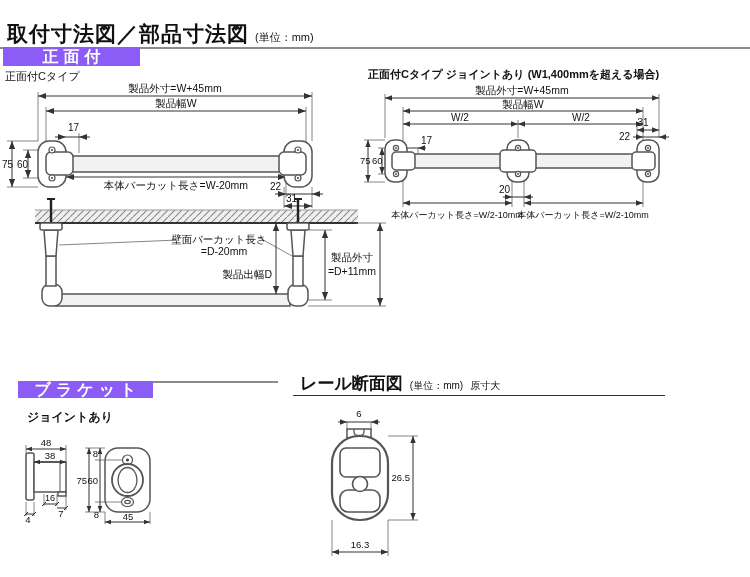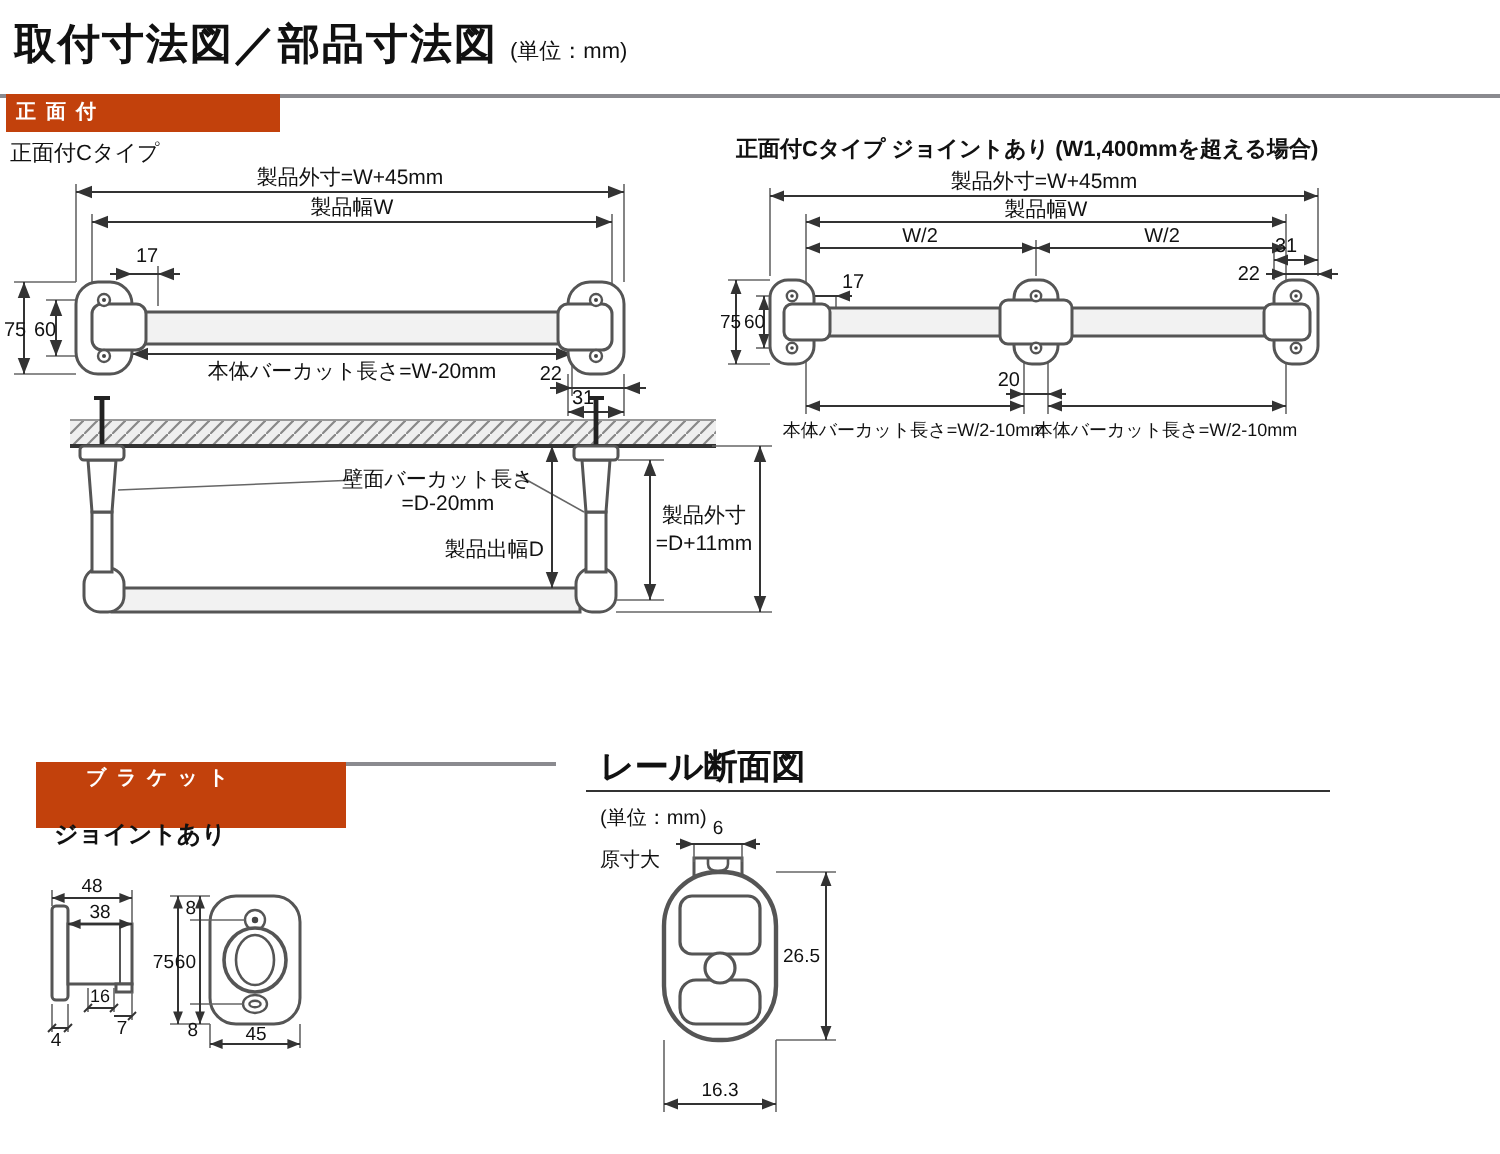--- a/index.html
+++ b/index.html
@@ -1,25 +1,25 @@
 <!DOCTYPE html>
 <html><head>
 <meta charset="utf-8">
 <style>
   html,body { margin:0; padding:0; background:#fff; }
   body { width:750px; height:577px; position:relative; font-family:"Liberation Sans",sans-serif; color:#111; }
   .abs { position:absolute; }
-  .title-row { left:7px; top:8px; display:flex; align-items:baseline; gap:6px; }
+  .title-row { left:7px; top:20px; display:flex; align-items:baseline; gap:6px; }
   .main-title { font-size:21px; font-weight:bold; letter-spacing:1px; }
   .unit-note { font-size:11px; }
   .rule { background:#8a8a8f; height:2px; }
-  .badge { background:#c2410c; color:#fff; font-size:10px; font-weight:bold; letter-spacing:5px; text-indent:5px; }
+  .badge { background:#8b5cf6; color:#fff; font-size:16px; font-weight:bold; text-align:center; letter-spacing:5px; text-indent:5px; }
   .sub-title { font-size:11px; font-weight:normal; }
   .bracket-label { font-size:12px; font-weight:bold; }
-  .rail-header { left:300px; top:372px; display:flex; align-items:baseline; gap:7px;flex-direction:column; }
+  .rail-header { left:300px; top:372px; display:flex; align-items:baseline; gap:7px; }
   .rail-title { font-size:17px; font-weight:bold; }
   .rail-note { font-size:10px; }
   svg { position:absolute; overflow:visible; }
   svg text { font-family:"Liberation Sans",sans-serif; fill:#111; }
   .e { stroke:#666; stroke-width:0.8; fill:none; }
   .d { stroke:#333; stroke-width:1; fill:none; }
   .p { fill:#fff; stroke:#555; stroke-width:1.5; }
   .pw { fill:#fff; stroke:#555; stroke-width:1.6; }
   .bar { fill:#f2f2f2; stroke:#555; stroke-width:1.5; }
   .scr { fill:#fff; stroke:#555; stroke-width:1.2; }
@@ -230,21 +230,21 @@
   <text class="tn" x="270" y="80" text-anchor="end">22</text>
   <text class="tn" x="61" y="84">17</text>
   <text class="t9" x="0" y="104">75</text>
   <text class="t9" x="12" y="104">60</text>
   <text class="tn" x="150" y="133" text-anchor="end">20</text>
   <text class="t85" x="97" y="158" text-anchor="middle">本体バーカット長さ=W/2-10mm</text>
   <text class="t85" x="223" y="158" text-anchor="middle">本体バーカット長さ=W/2-10mm</text>
 </svg>
 
 <div class="abs rule" style="left:18px;top:381px;width:260px;"></div>
-<div class="abs badge" style="left:18px;top:381px;width:135px;height:33px;line-height:17px;padding-left:20px;">ブラケット</div>
+<div class="abs badge" style="left:18px;top:381px;width:135px;height:17px;line-height:17px;">ブラケット</div>
 <div class="abs bracket-label" style="left:27px;top:409px;">ジョイントあり</div>
 
 <svg style="left:12px;top:425px;" width="170" height="115" viewBox="0 0 170 115">
   <defs>
     <marker id="a4" viewBox="0 0 10 10" refX="9" refY="5" markerWidth="7" markerHeight="7" orient="auto-start-reverse">
       <path d="M0,1.5 L9,5 L0,8.5 z" fill="#333"></path>
     </marker>
   </defs>
   <g>
     <rect class="p" x="14" y="28" width="8" height="47" rx="2"></rect>

